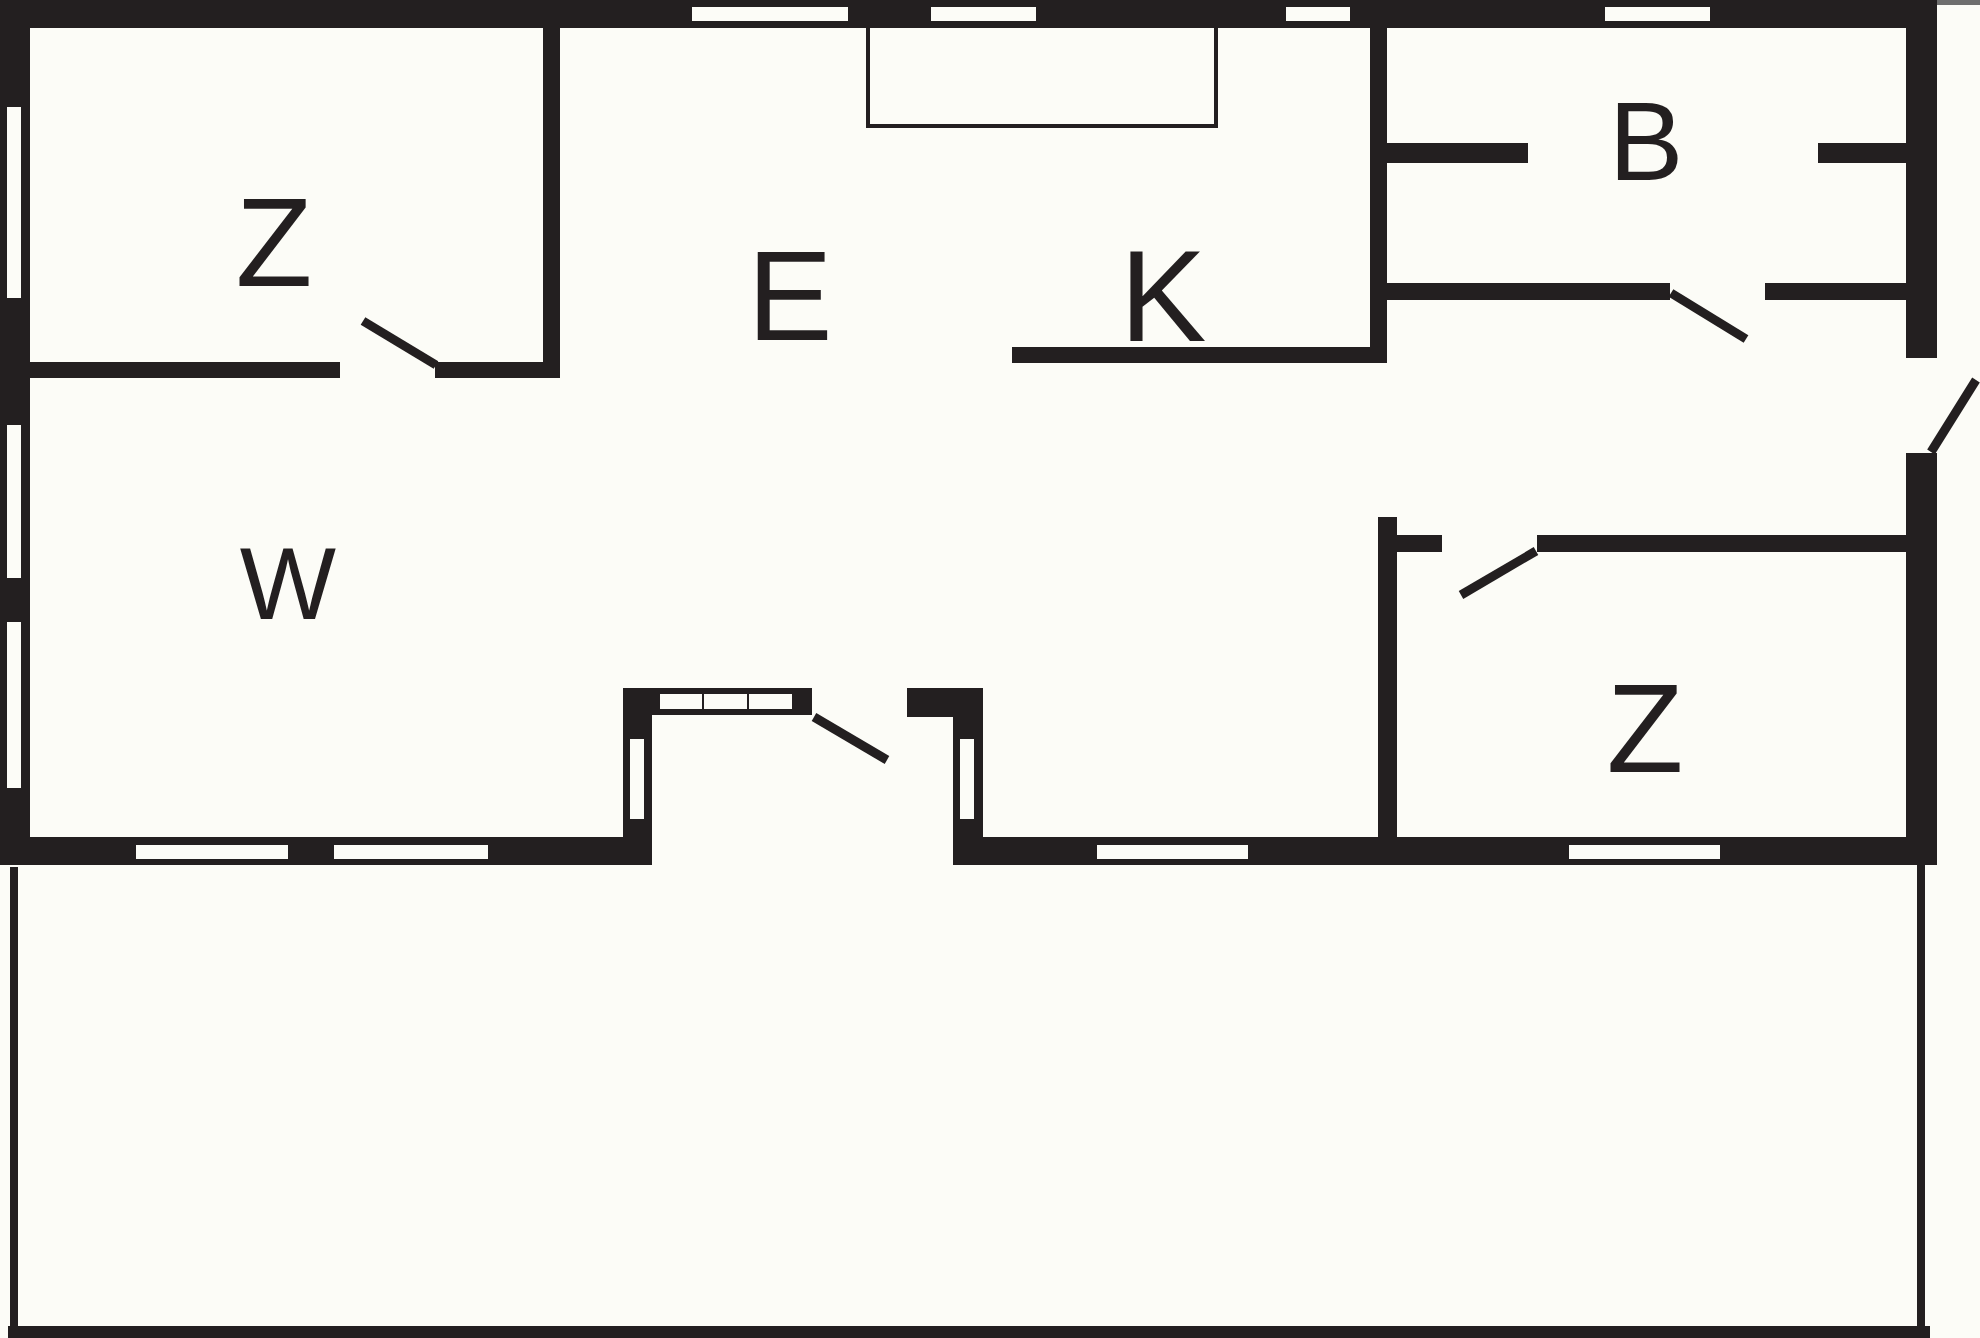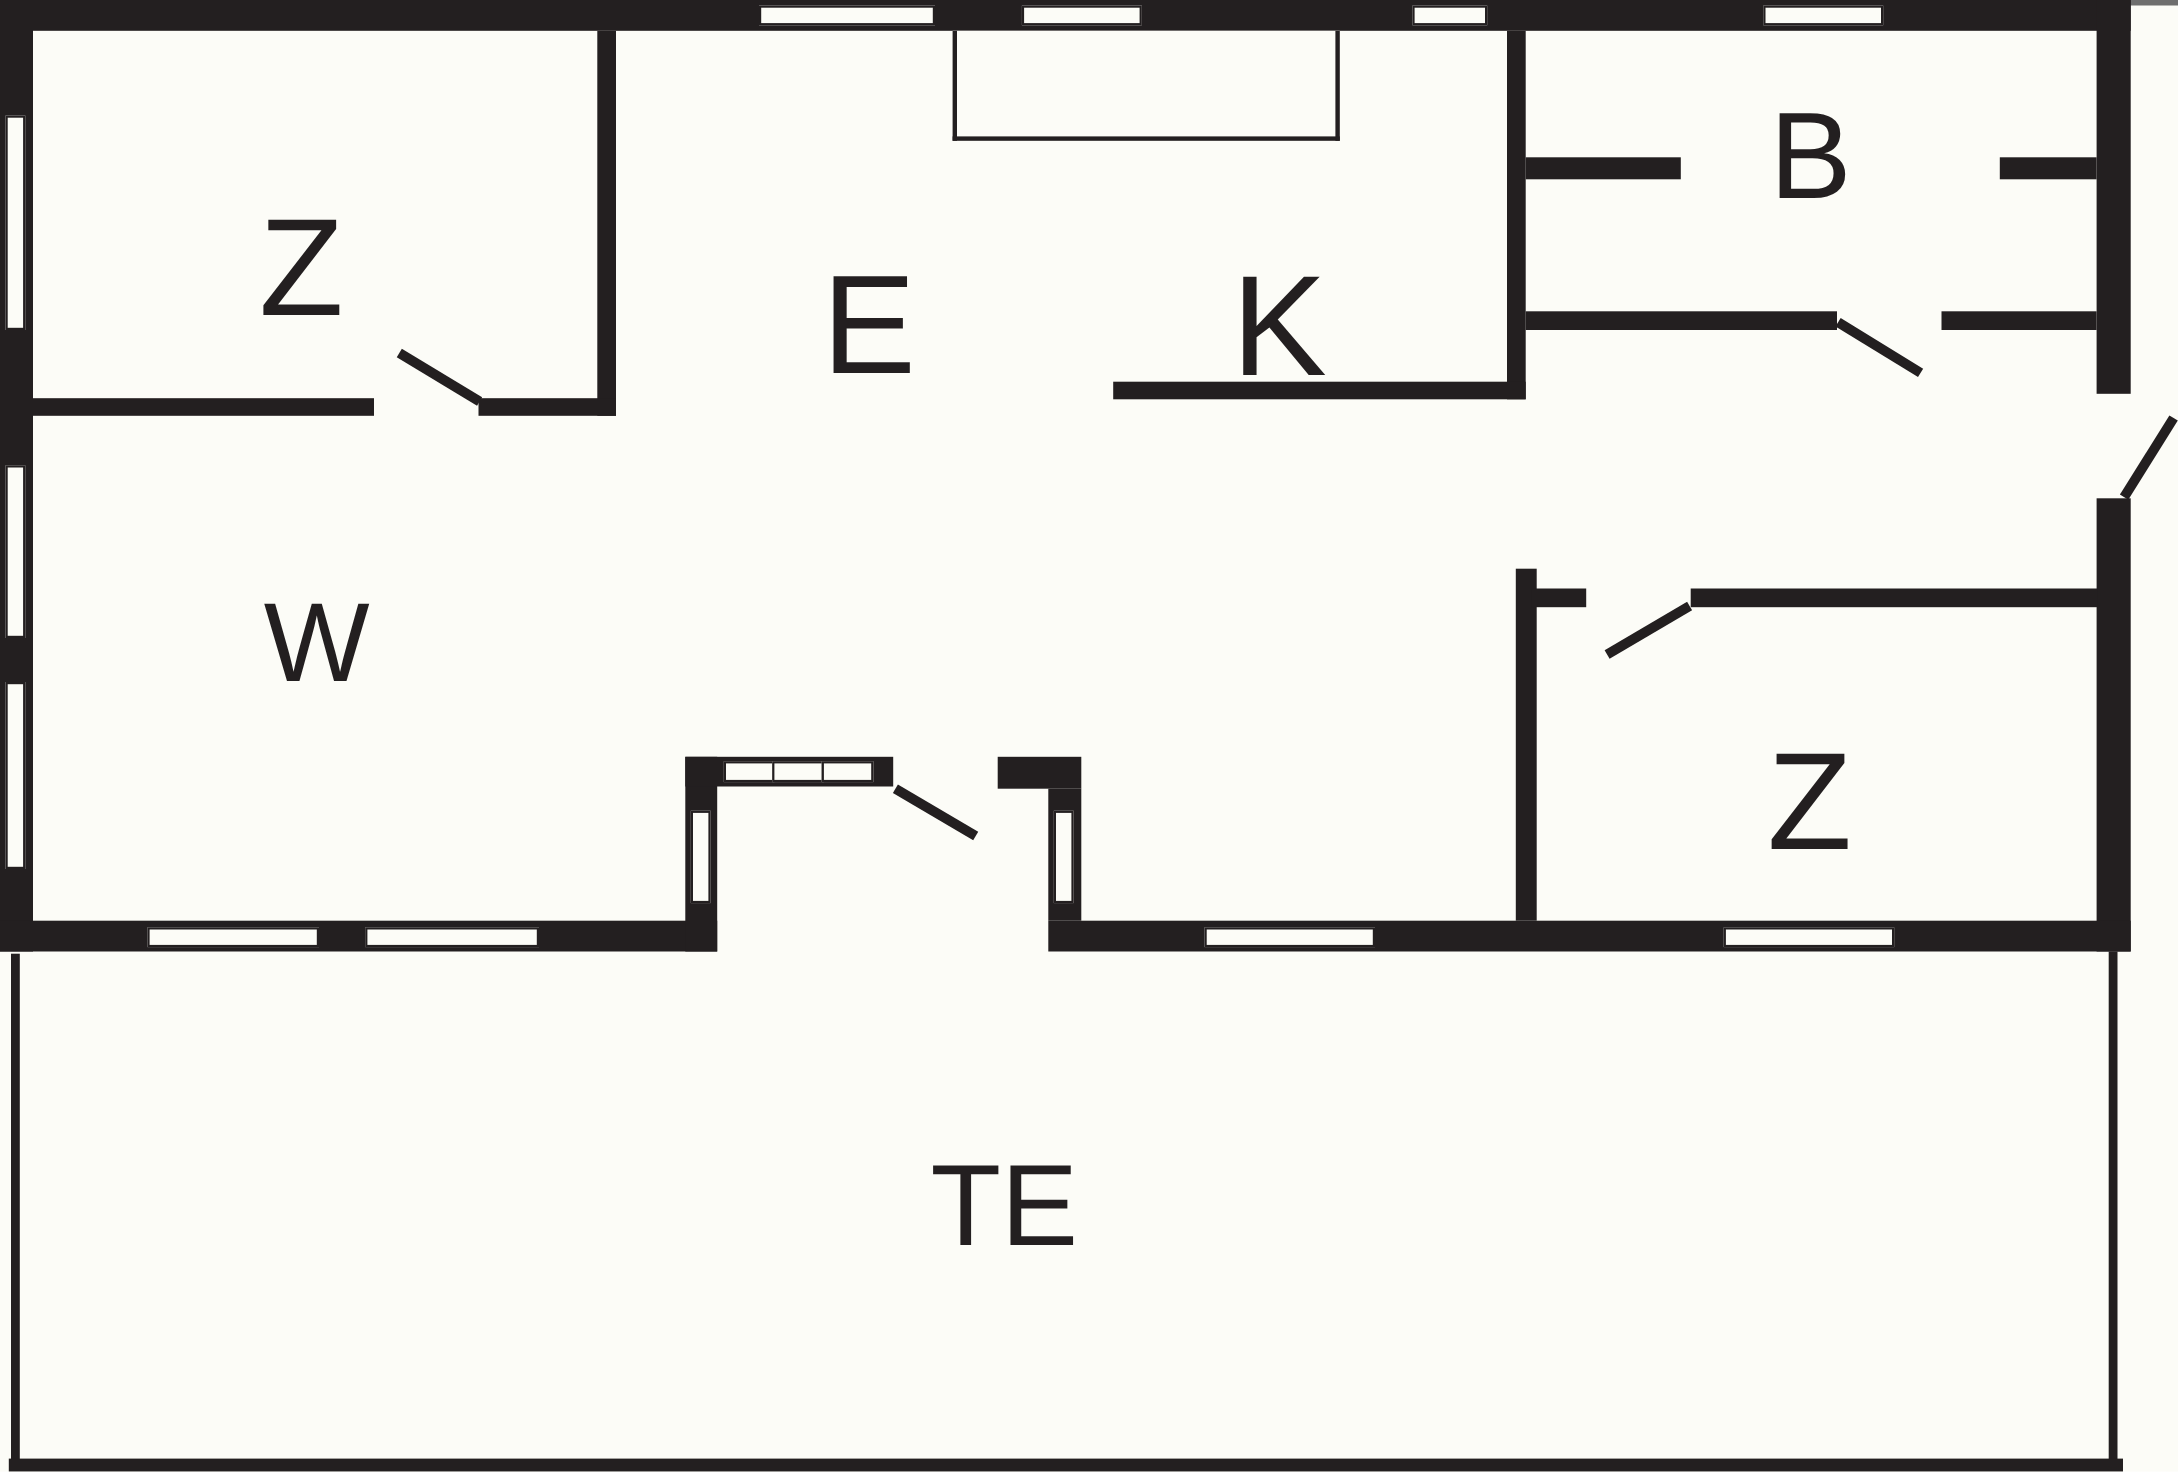--- a/index.html
+++ b/index.html
@@ -105,15 +105,14 @@
     <line x1="1536" y1="551" x2="1461" y2="595" stroke="#231f20" stroke-width="9"></line>
     <line x1="1931" y1="452" x2="1976" y2="380" stroke="#231f20" stroke-width="9"></line>
   </svg>
 
   <div class="room-label" style="left:274px;top:243px;font-size:126px;">Z</div>
   <div class="room-label" style="left:790px;top:296px;font-size:128px;">E</div>
   <div class="room-label" style="left:1163px;top:296px;font-size:130px;">K</div>
   <div class="room-label" style="left:1646px;top:142px;font-size:112px;">B</div>
   <div class="room-label" style="left:288px;top:584px;font-size:102px;">W</div>
   <div class="room-label" style="left:1645px;top:729px;font-size:126px;">Z</div>
-  <div class="room-label" style="left:913px;top:1096px;font-size:105px;">TE</div>
 
 </div>
 
 </body></html>

